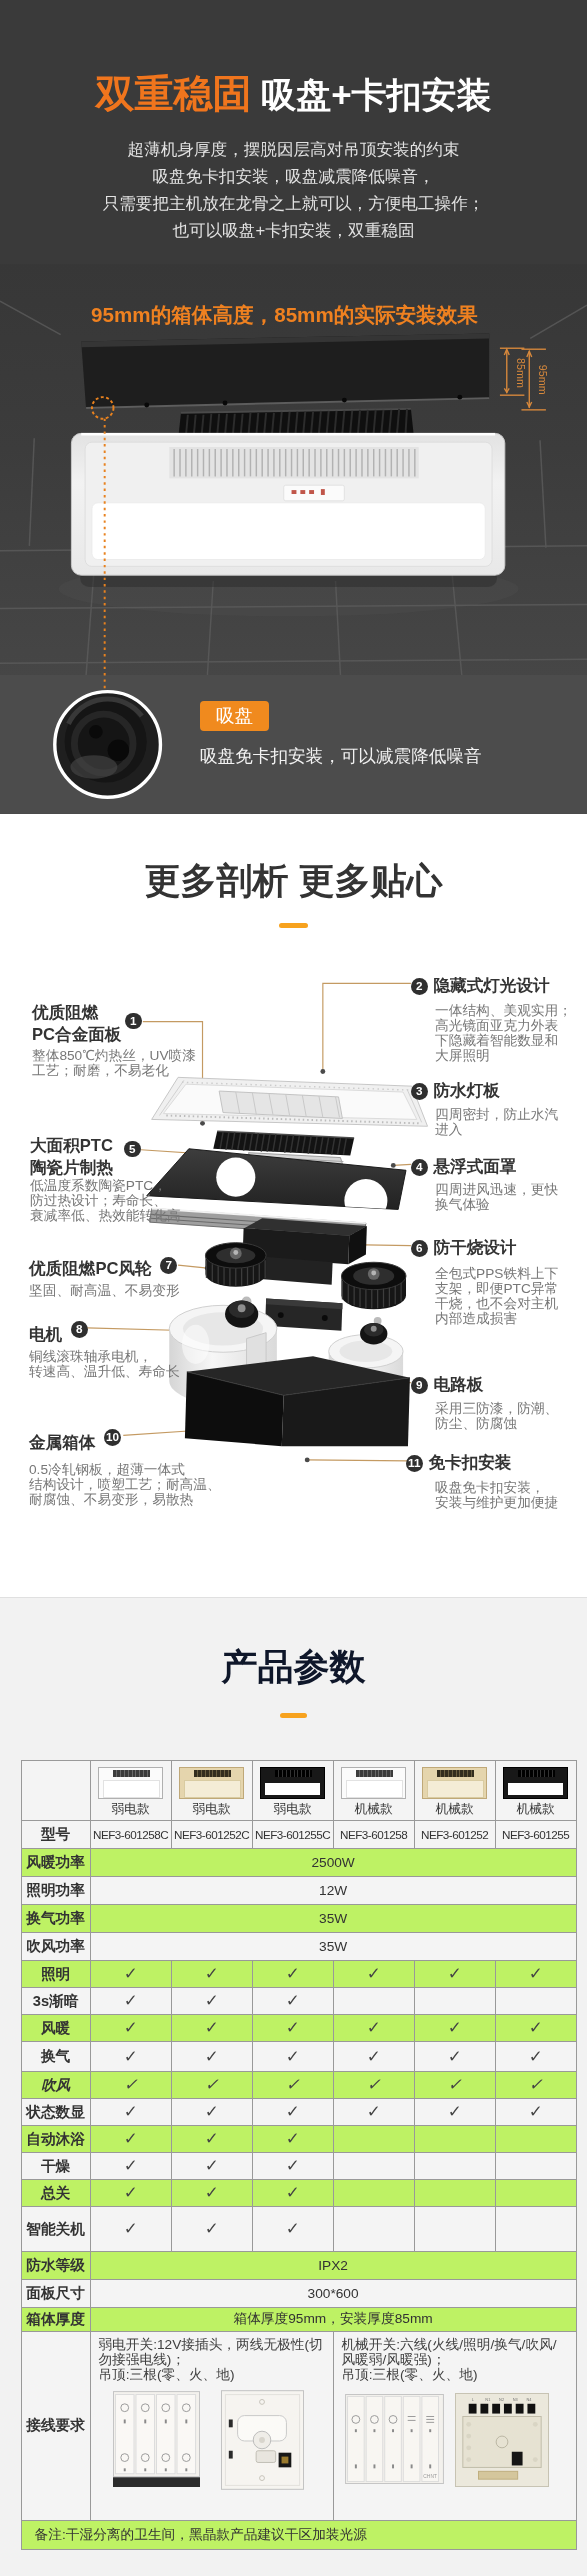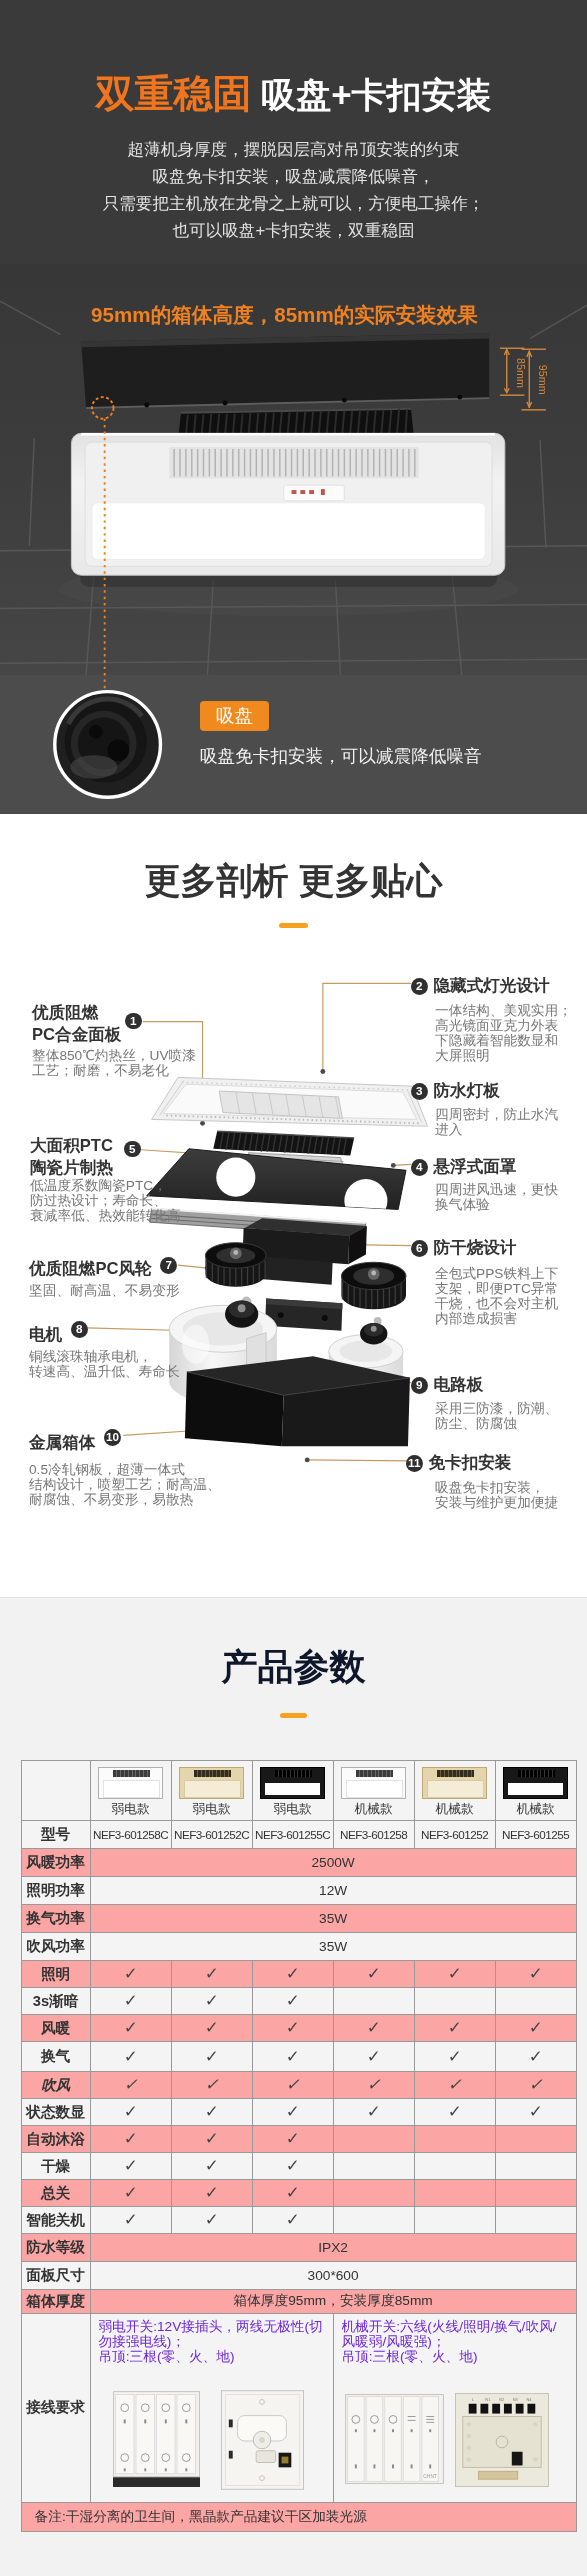--- a/index.html
+++ b/index.html
@@ -33,24 +33,24 @@
   .rlbl .num { margin-left:0; margin-right:5.9px; }
   
   #secC { position:absolute; left:0; top:1597px; width:587px; height:979px; background:#f2f2f2; border-top:1px solid #e0e0e0; }
   #titleC { position:absolute; top:45px; left:0; width:587px; text-align:center;
             font-size:36px; font-weight:bold; color:#0f172a; }
   #divC { position:absolute; top:115px; left:280px; width:27px; height:4.9px; background:#f7a21e; border-radius:2.9px; }
   table#spec { position:absolute; left:20.6px; top:162px; width:553px; border-collapse:collapse;
                font-size:13.7px; color:#333; table-layout:fixed; }
   #spec td { border:1px solid #999; text-align:center; vertical-align:middle; padding:0; }
   #spec td.h { font-weight:bold; font-size:14.7px; }
-  #spec tr.g td { background:#fca5a5; }
+  #spec tr.g td { background:#bef264; }
   #spec tr.w td { background:#f4f4f4; }
   #spec .chk { font-size:16.6px; color:#444; }
-  #spec td.wire { text-align:left; vertical-align:top; font-size:13.7px; color:#6d28d9; padding:5.9px 7.8px; line-height:15px; }
+  #spec td.wire { text-align:left; vertical-align:top; font-size:13.7px; color:#404040; padding:5.9px 7.8px; line-height:15px; }
   #spec td.mod { font-size:11.7px; letter-spacing:-0.5px; white-space:nowrap; }
   .pimg { width:65px; height:32px; margin:3.9px auto 0; position:relative; }
   .pcap { font-size:12.7px; color:#333; margin-top:2px; }
   .p-white { background:#fbfbfb; border:1px solid #b0b0b0; }
   .p-white::before { content:""; position:absolute; left:13.7px; top:2px; width:37px; height:6.9px;
       background:repeating-linear-gradient(90deg,#3c3c3c 0 2.9px,#6a6a6a 2.9px 3.9px); }
   .p-white::after { content:""; position:absolute; left:3.9px; top:11.7px; width:55px; height:16.6px; background:#fff; border:1px solid #e2e2e2; }
   .p-gold { background:#e5d5ad; border:1px solid #bfa878; }
   .p-gold::before { content:""; position:absolute; left:13.7px; top:2px; width:37px; height:6.9px;
       background:repeating-linear-gradient(90deg,#332d1e 0 2.9px,#6b5f41 2.9px 3.9px); }
@@ -592,21 +592,21 @@
           </tr>
       <tr class="g" style="height:27px;">
             <td class="h">总关</td>
             <td class="chk">✓</td>
             <td class="chk">✓</td>
             <td class="chk">✓</td>
             <td></td>
             <td></td>
             <td></td>
           </tr>
-      <tr class="w" style="height:27px;">
+      <tr class="w" style="height:45px;">
             <td class="h">智能关机</td>
             <td class="chk">✓</td>
             <td class="chk">✓</td>
             <td class="chk">✓</td>
             <td></td>
             <td></td>
             <td></td>
           </tr>
       <tr class="g" style="height:28px;">
             <td class="h">防水等级</td>

